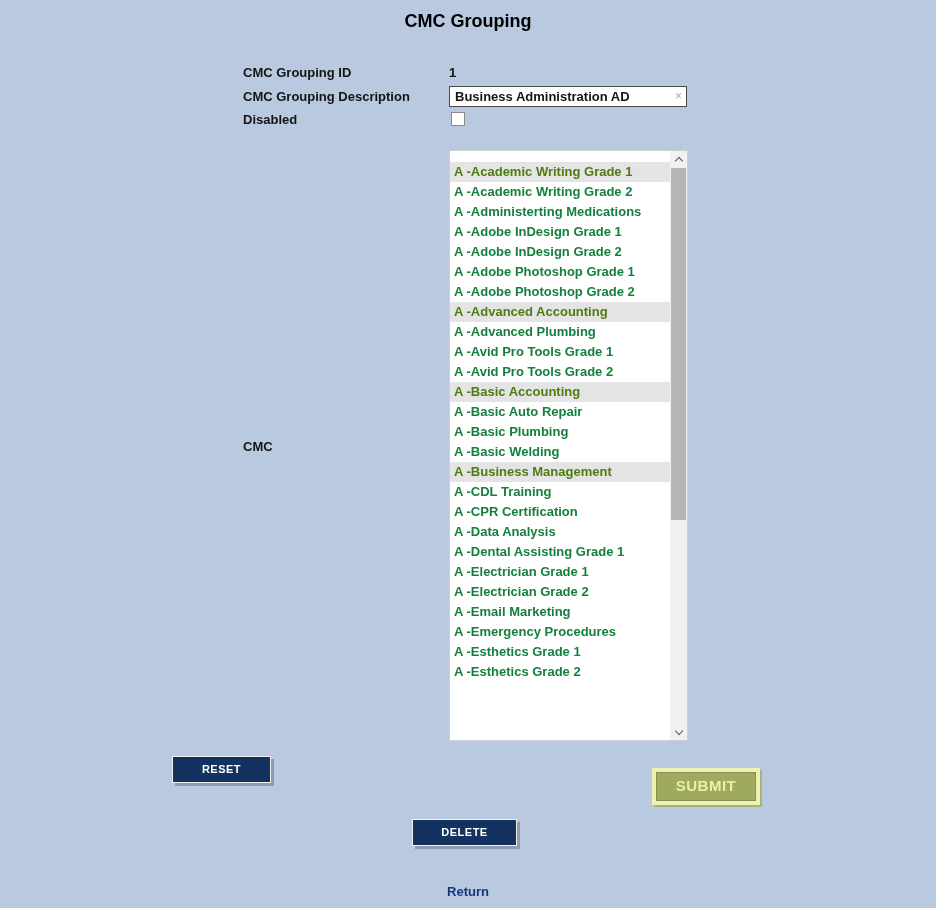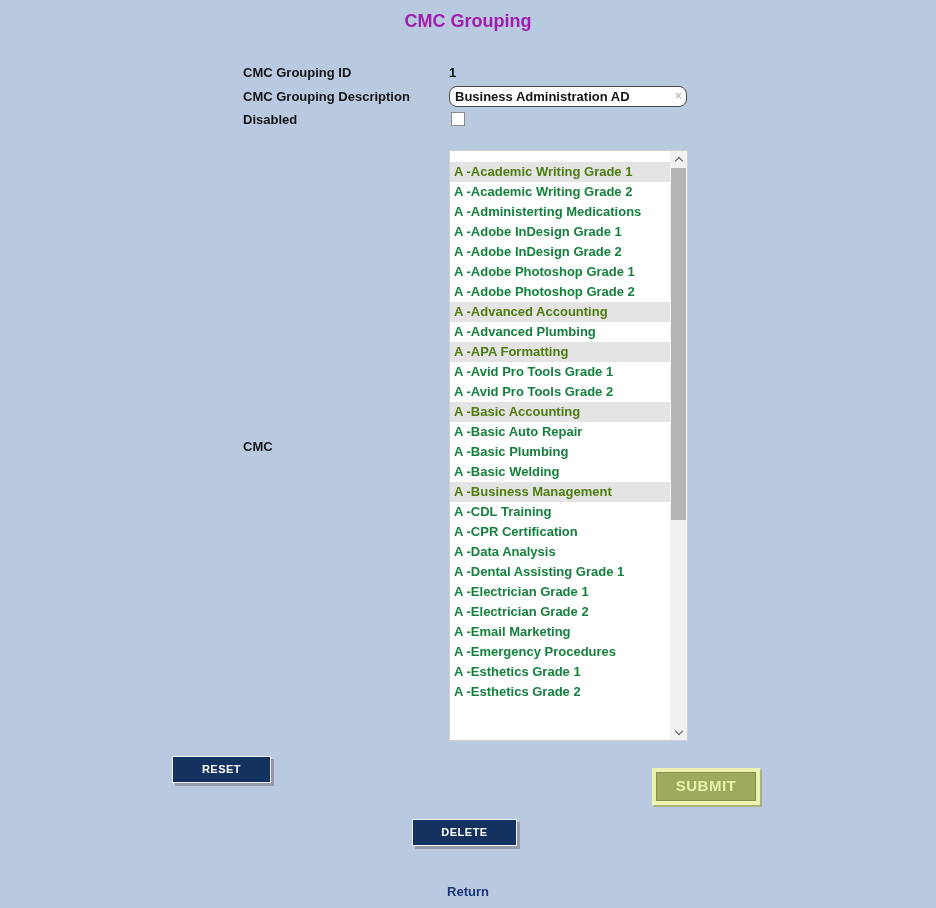--- a/index.html
+++ b/index.html
@@ -7,39 +7,39 @@
   body {
     font-family:"Liberation Sans", sans-serif;
     background:#b8c9e0;
     position:relative;
     overflow:hidden;
   }
   .canvas { position:absolute; left:0; top:0; width:936px; height:908px; }
 
   .page-title {
     position:absolute; left:0; top:11px; width:936px;
-    text-align:center; font-size:18px; font-weight:bold; color:#a21caf;
+    text-align:center; font-size:18px; font-weight:bold; color:#000000;
   }
 
   .lbl {
     position:absolute; left:243px;
     font-size:13px; font-weight:bold; color:#141414; white-space:nowrap;
   }
   .val-id {
     position:absolute; left:449px; top:65px;
     font-size:13px; font-weight:bold; color:#141414;
   }
 
   .desc-wrap { position:absolute; left:449px; top:86px; width:238px; height:21px; }
   .desc-input {
     width:100%; height:100%;
     border:1px solid #4a4a4a; background:#ffffff;
     font-family:"Liberation Sans", sans-serif;
     font-size:13px; font-weight:bold; color:#141414;
-    padding:0 20px 0 5px; outline:none; border-radius:8px;
+    padding:0 20px 0 5px; outline:none; border-radius:0;
   }
   .clear-x {
     position:absolute; right:5px; top:3px;
     font-size:12px; color:#a6a6a6; cursor:pointer; line-height:14px;
   }
 
   .chk {
     position:absolute; left:451px; top:112px;
     width:14px; height:14px;
     accent-color:#ffffff;
@@ -137,21 +137,20 @@
         <div class="opt empty"></div>
         <div class="opt sel">A -Academic Writing Grade 1</div>
         <div class="opt">A -Academic Writing Grade 2</div>
         <div class="opt">A -Administerting Medications</div>
         <div class="opt">A -Adobe InDesign Grade 1</div>
         <div class="opt">A -Adobe InDesign Grade 2</div>
         <div class="opt">A -Adobe Photoshop Grade 1</div>
         <div class="opt">A -Adobe Photoshop Grade 2</div>
         <div class="opt sel">A -Advanced Accounting</div>
         <div class="opt">A -Advanced Plumbing</div>
-        <div class="opt sel">A -APA Formatting</div>
         <div class="opt">A -Avid Pro Tools Grade 1</div>
         <div class="opt">A -Avid Pro Tools Grade 2</div>
         <div class="opt sel">A -Basic Accounting</div>
         <div class="opt">A -Basic Auto Repair</div>
         <div class="opt">A -Basic Plumbing</div>
         <div class="opt">A -Basic Welding</div>
         <div class="opt sel">A -Business Management</div>
         <div class="opt">A -CDL Training</div>
         <div class="opt">A -CPR Certification</div>
         <div class="opt">A -Data Analysis</div>

